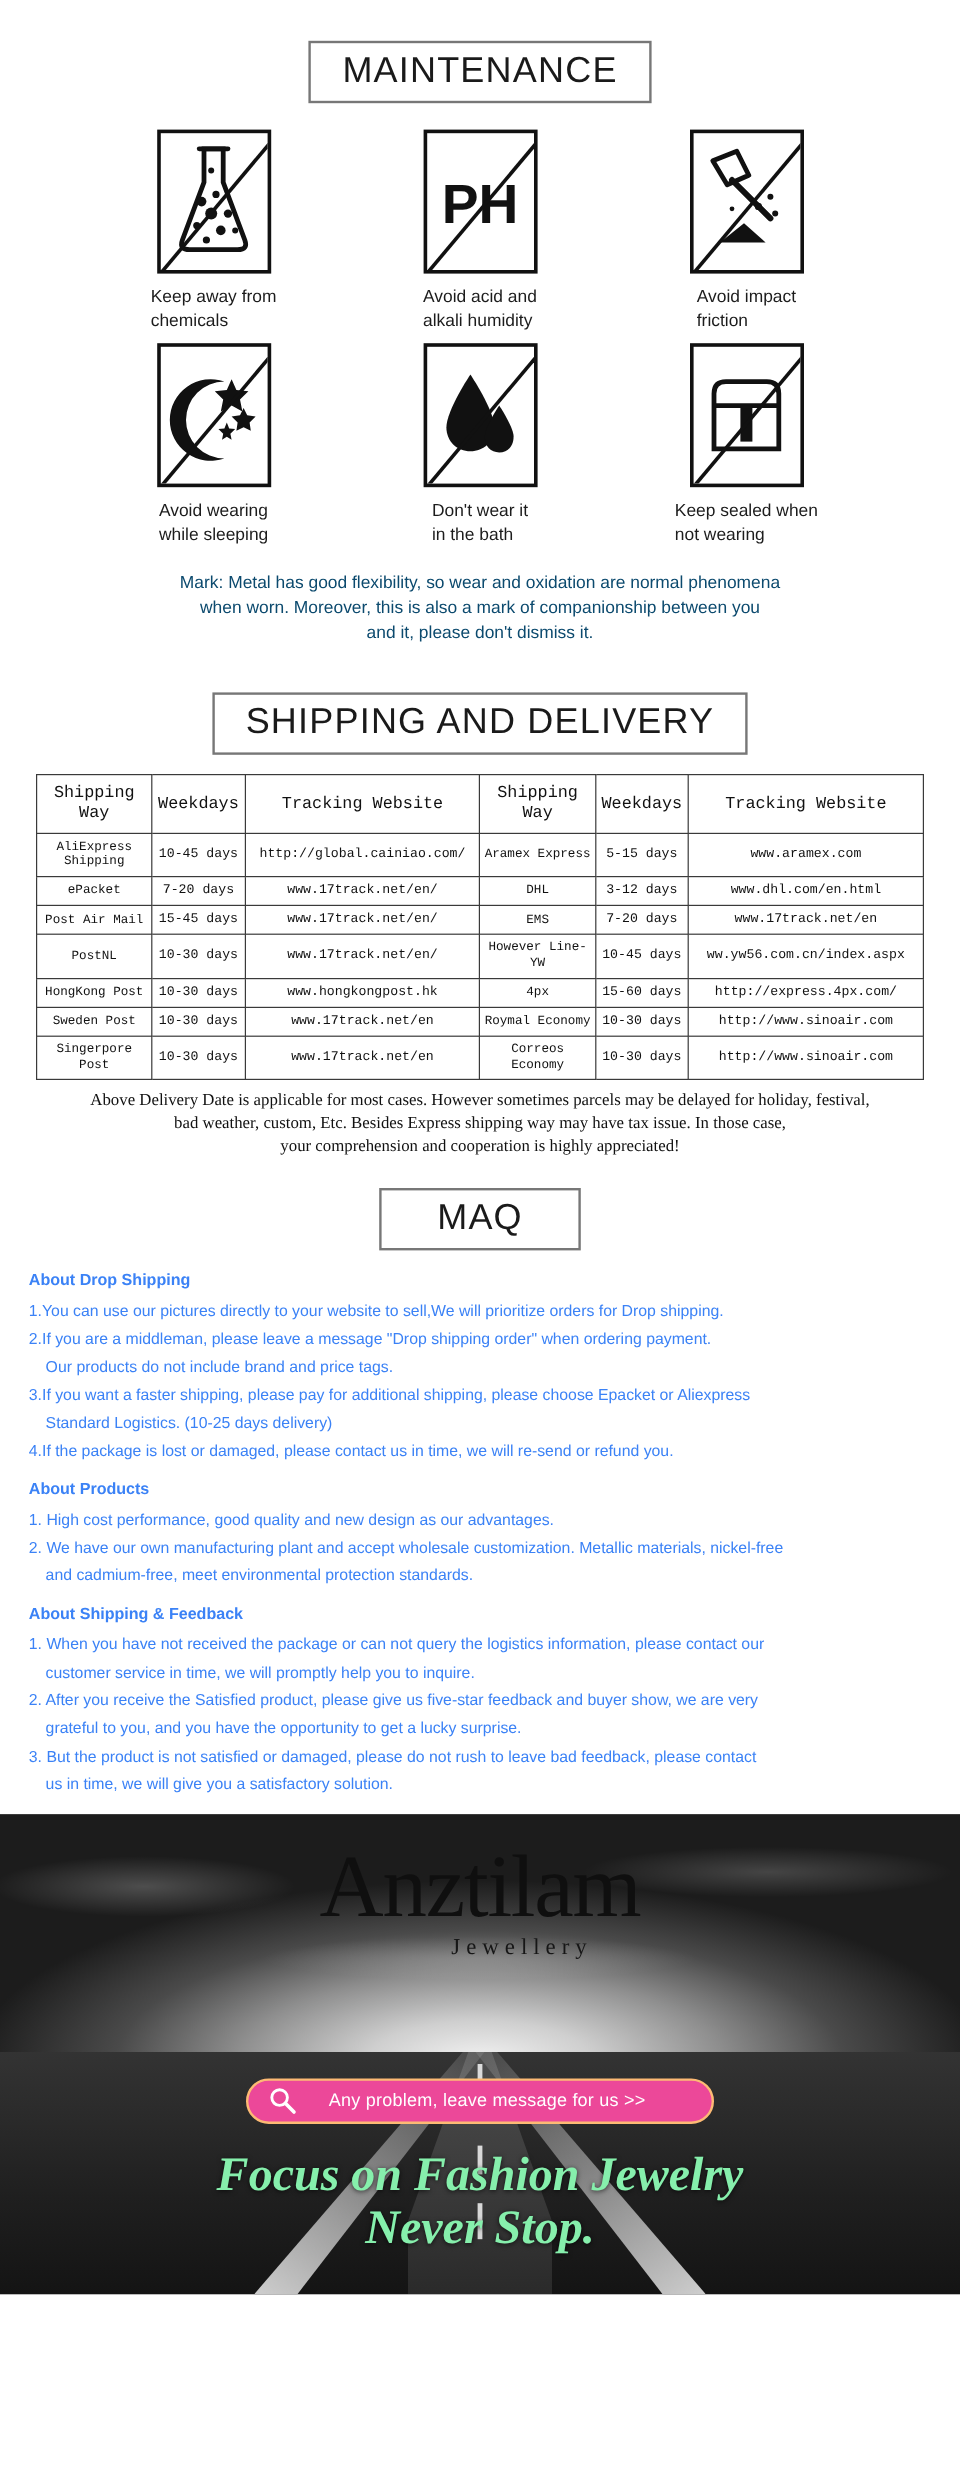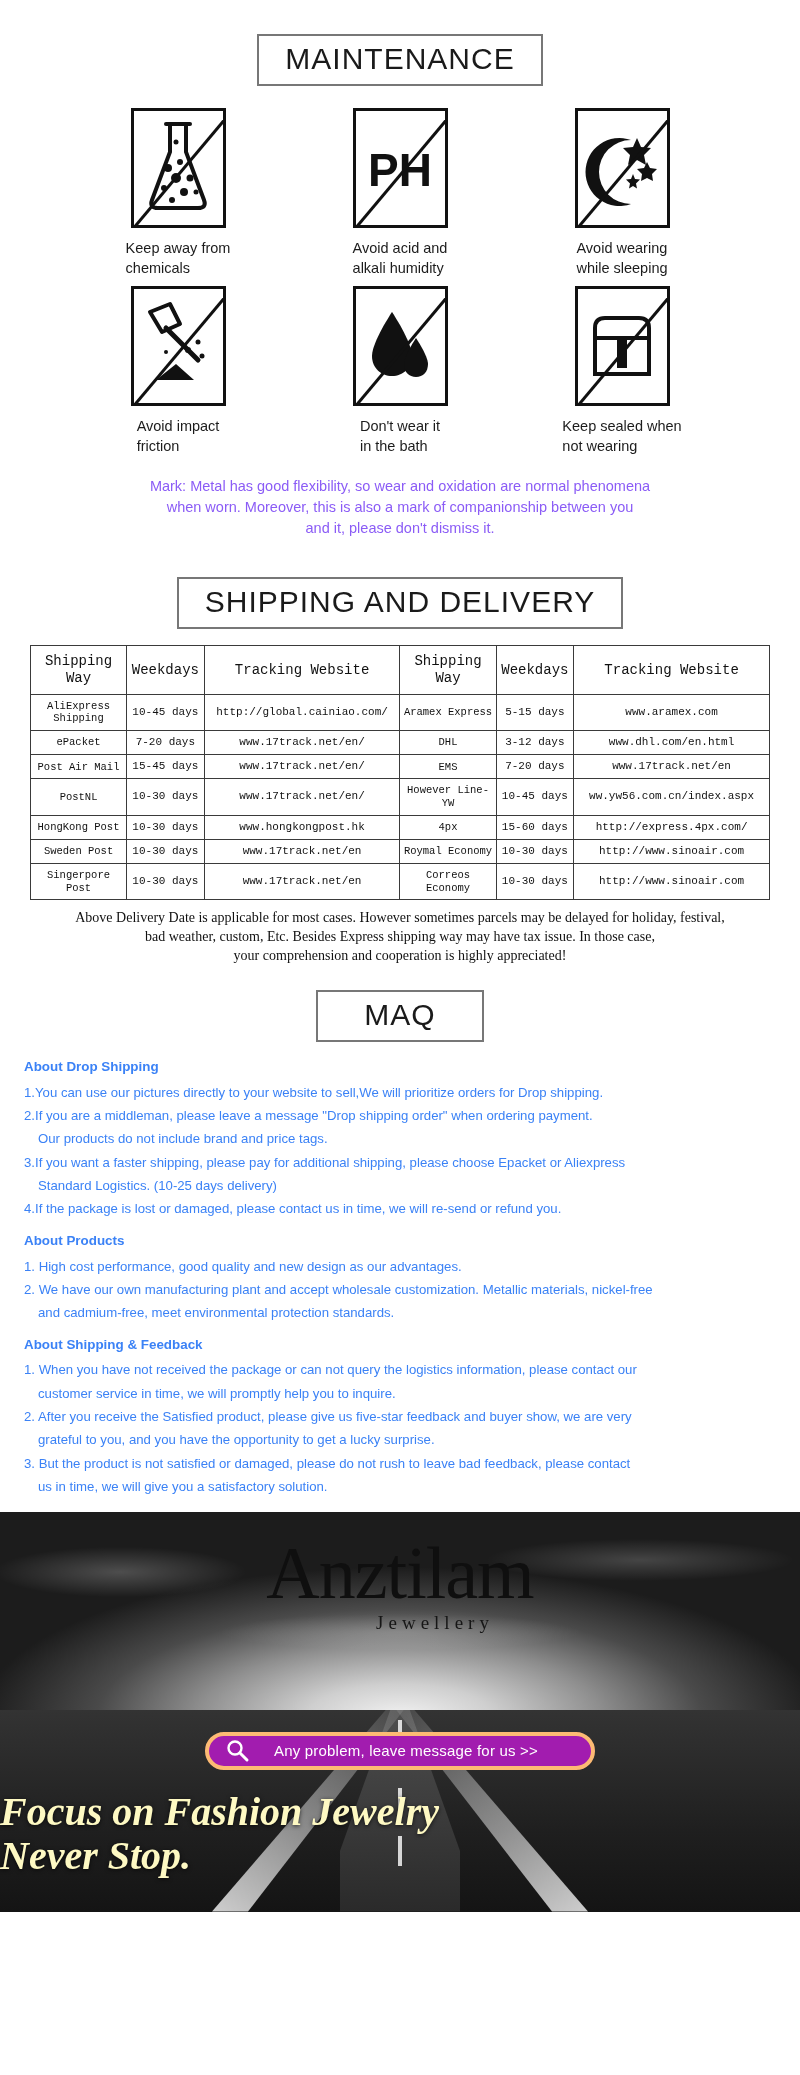--- a/index.html
+++ b/index.html
@@ -99,21 +99,21 @@
     font-size: 14.5px;
     line-height: 1.35;
     color: #1c1c1c;
   }
 
   
   .mark-note {
     text-align: center;
     font-size: 14.5px;
     line-height: 1.45;
-    color: #8b5cf6;
+    color: #0c4a6e;
     padding: 12px 56px 0 56px;
   }
 
   
   .table-wrap {
     padding: 16px 30px 0 30px;
   }
   table.ship {
     border-collapse: collapse;
     width: 100%;
@@ -274,26 +274,26 @@
     padding-left: 70px;
   }
   .msg-bar {
     position: absolute;
     top: 220px;
     left: 50%;
     margin-left: -195px;
     width: 390px;
     height: 38px;
     border-radius: 19px;
-    background: #a21caf;
+    background: #ec4899;
     display: flex;
     align-items: center;
     padding: 0 16px;
     box-sizing: border-box;
-    border: 4px solid #fdba74;
+    border: 2px solid #fdba74;
   }
   .msg-icon {
     width: 26px;
     height: 26px;
     flex: 0 0 26px;
     position: relative;
   }
   .msg-icon svg { display: block; }
   .msg-text {
     flex: 1;
@@ -301,21 +301,22 @@
     color: #fff;
     font-size: 15px;
     letter-spacing: 0.2px;
     padding-right: 14px;
   }
   .slogan {
     position: absolute;
     left: 0;
     top: 278px;
     width: 800px;
-    color: #fef9c3;
+    text-align: center;
+    color: #86efac;
     font-family: "Liberation Serif", serif;
     font-style: italic;
     font-weight: bold;
     text-shadow: 0 1px 4px rgba(0,0,0,0.7);
   }
   .slogan-l1 { font-size: 40px; line-height: 1.12; }
   .slogan-l2 { font-size: 40px; line-height: 1.12; }
 </style>
 </head>
 <body>
@@ -365,38 +366,20 @@
         </div>
         <div class="icon-caption">
           <span>Avoid acid and</span><br>
           <span>alkali humidity</span>
         </div>
       </div>
 
       <div class="icon-cell">
         <div class="icon-box">
           <div class="icon-art">
-            <svg width="86" height="104" viewBox="0 0 86 104">
-              <path d="M52 24 A34 34 0 1 0 52 88 A27 27 0 1 1 52 24 Z" fill="#111"></path>
-              <path d="M58 22 l4 9 10 1 -7 7 2 10 -9 -5 -9 5 2 -10 -7 -7 10 -1 z" fill="#111"></path>
-              <path d="M68 46 l3 6 7 1 -5 5 1 7 -6 -3 -6 3 1 -7 -5 -5 7 -1 z" fill="#111"></path>
-              <path d="M54 58 l2 5 5 0.5 -4 4 1 5 -4 -2.5 -4 2.5 1 -5 -4 -4 5 -0.5 z" fill="#111"></path>
-            </svg>
-          </div>
-          <div class="slash"></div>
-        </div>
-        <div class="icon-caption">
-          <span>Avoid wearing</span><br>
-          <span>while sleeping</span>
-        </div>
-      </div>
-
-      <div class="icon-cell">
-        <div class="icon-box">
-          <div class="icon-art">
             <svg width="84" height="104" viewBox="0 0 84 104">
               <path d="M14 18 L34 10 L44 30 L26 38 Z" fill="none" stroke="#111" stroke-width="4" stroke-linejoin="round"></path>
               <line x1="30" y1="34" x2="62" y2="66" stroke="#111" stroke-width="5" stroke-linecap="round"></line>
               <path d="M20 86 L40 70 L58 86 Z" fill="#111"></path>
               <circle cx="52" cy="56" r="3" fill="#111"></circle>
               <circle cx="62" cy="48" r="2.5" fill="#111"></circle>
               <circle cx="66" cy="62" r="2.5" fill="#111"></circle>
               <circle cx="30" cy="58" r="2" fill="#111"></circle>
             </svg>
           </div>
@@ -404,20 +387,38 @@
         </div>
         <div class="icon-caption">
           <span>Avoid impact</span><br>
           <span>friction</span>
         </div>
       </div>
 
       <div class="icon-cell">
         <div class="icon-box">
           <div class="icon-art">
+            <svg width="86" height="104" viewBox="0 0 86 104">
+              <path d="M52 24 A34 34 0 1 0 52 88 A27 27 0 1 1 52 24 Z" fill="#111"></path>
+              <path d="M58 22 l4 9 10 1 -7 7 2 10 -9 -5 -9 5 2 -10 -7 -7 10 -1 z" fill="#111"></path>
+              <path d="M68 46 l3 6 7 1 -5 5 1 7 -6 -3 -6 3 1 -7 -5 -5 7 -1 z" fill="#111"></path>
+              <path d="M54 58 l2 5 5 0.5 -4 4 1 5 -4 -2.5 -4 2.5 1 -5 -4 -4 5 -0.5 z" fill="#111"></path>
+            </svg>
+          </div>
+          <div class="slash"></div>
+        </div>
+        <div class="icon-caption">
+          <span>Avoid wearing</span><br>
+          <span>while sleeping</span>
+        </div>
+      </div>
+
+      <div class="icon-cell">
+        <div class="icon-box">
+          <div class="icon-art">
             <svg width="84" height="104" viewBox="0 0 84 104">
               <path d="M34 18 C34 18 14 48 14 62 C14 74 23 82 34 82 C45 82 54 74 54 62 C54 48 34 18 34 18 Z" fill="#111"></path>
               <path d="M58 44 C58 44 46 62 46 70 C46 78 51 83 58 83 C65 83 70 78 70 70 C70 62 58 44 58 44 Z" fill="#111"></path>
             </svg>
           </div>
           <div class="slash"></div>
         </div>
         <div class="icon-caption">
           <span>Don't wear it</span><br>
           <span>in the bath</span>

